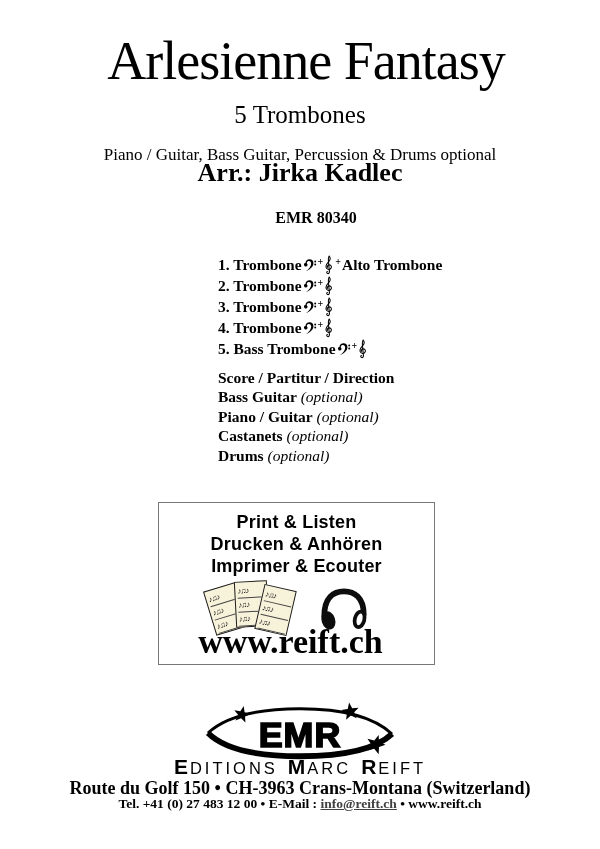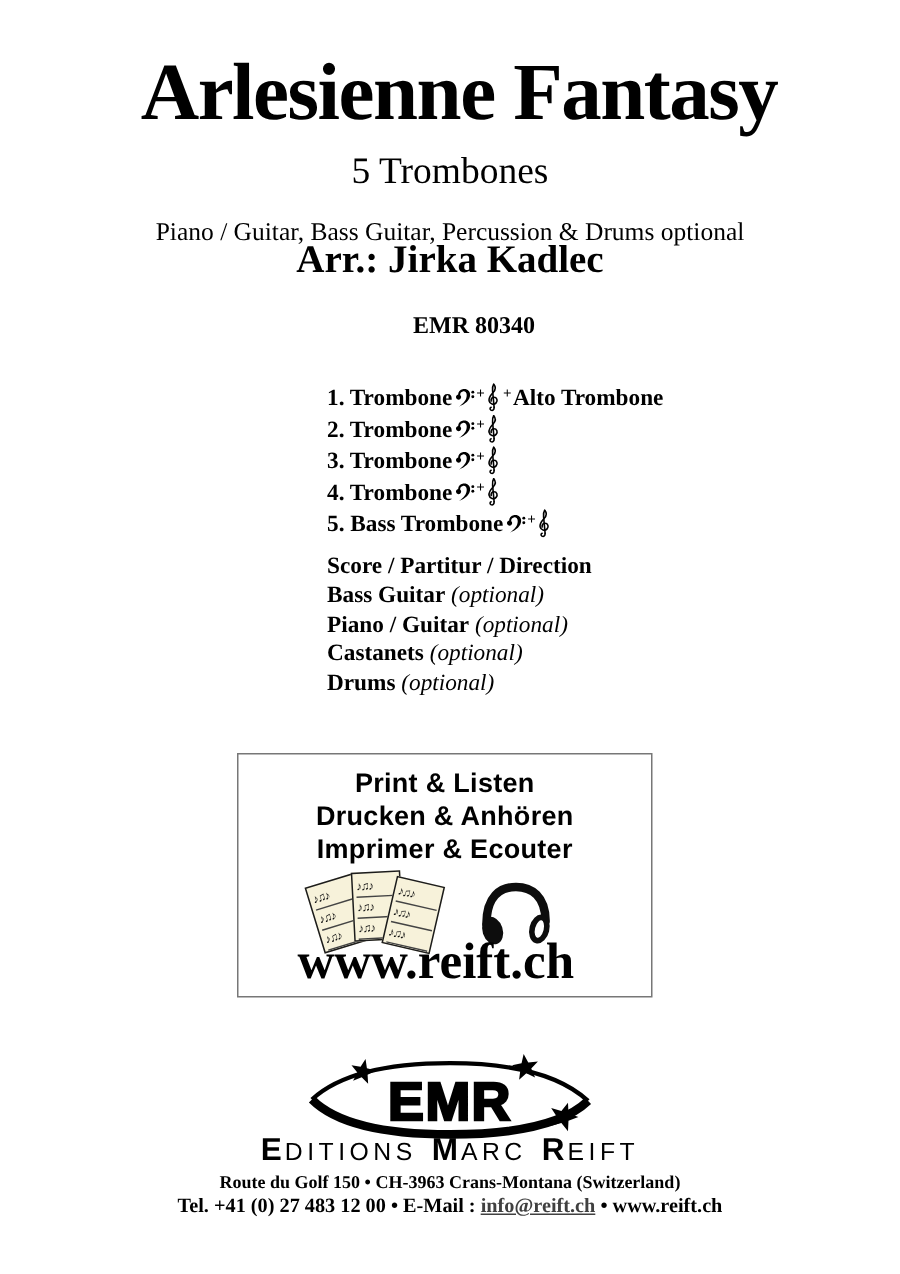--- a/index.html
+++ b/index.html
@@ -9,21 +9,21 @@
     margin:0 auto;
     background:#ffffff;
     color:#000;
     font-family:"Liberation Serif", serif;
     overflow:hidden;
   }
   .center{left:0;right:0;text-align:center;}
   .abs{position:absolute;}
 
   
-  .title{top:34px;font-size:54px;font-weight:bold;letter-spacing:-1px;line-height:1;padding-left:12px;}
+  .title{top:34px;font-size:54px;font-weight:normal;letter-spacing:-1px;line-height:1;padding-left:12px;}
   .subtitle{top:101px;font-size:25px;line-height:1.1;}
   .optional-note{top:146px;font-size:17px;line-height:1.1;}
   .arranger{top:159px;font-size:26px;font-weight:bold;line-height:1.1;}
   .catalog{top:209px;font-size:16px;font-weight:bold;line-height:1.1;padding-left:32px;}
 
   
   .instrument-list{left:218px;top:255px;font-size:15.5px;font-weight:bold;}
   .inst-row{height:21px;white-space:nowrap;}
   .clef{display:inline-block;}
   .clef-bass{width:13px;height:14px;vertical-align:-2px;margin-left:2px;}
@@ -58,21 +58,21 @@
   .sheet-3{left:50px;top:6px;transform:rotate(13deg);z-index:3;}
   .headphones{position:absolute;left:158px;top:2px;}
   .promo-site{position:absolute;bottom:5px;left:0;right:12px;font-size:34px;font-weight:bold;line-height:1;}
 
   
   .emr-logo{left:200px;top:702px;width:200px;height:62px;}
   .publisher-name{top:756px;font-family:"Liberation Sans", sans-serif;white-space:nowrap;line-height:22px;}
   .pub-word{display:inline-block;margin:0 5px;}
   .pub-initial{font-size:21px;font-weight:bold;letter-spacing:2px;}
   .pub-rest{font-size:16.5px;font-weight:normal;letter-spacing:3px;}
-  .address{top:781px;font-size:12px;font-weight:bold;line-height:15px;}
+  .address{top:781px;font-size:18px;font-weight:bold;line-height:15px;}
   .contact{top:796px;font-size:13.5px;font-weight:bold;line-height:15px;}
   .email-link{color:#404040;text-decoration:underline;}
 </style>
 </head>
 <body>
 
 <div class="page">
 
   <div class="abs center title">Arlesienne Fantasy</div>
   <div class="abs center subtitle">5 Trombones</div>

